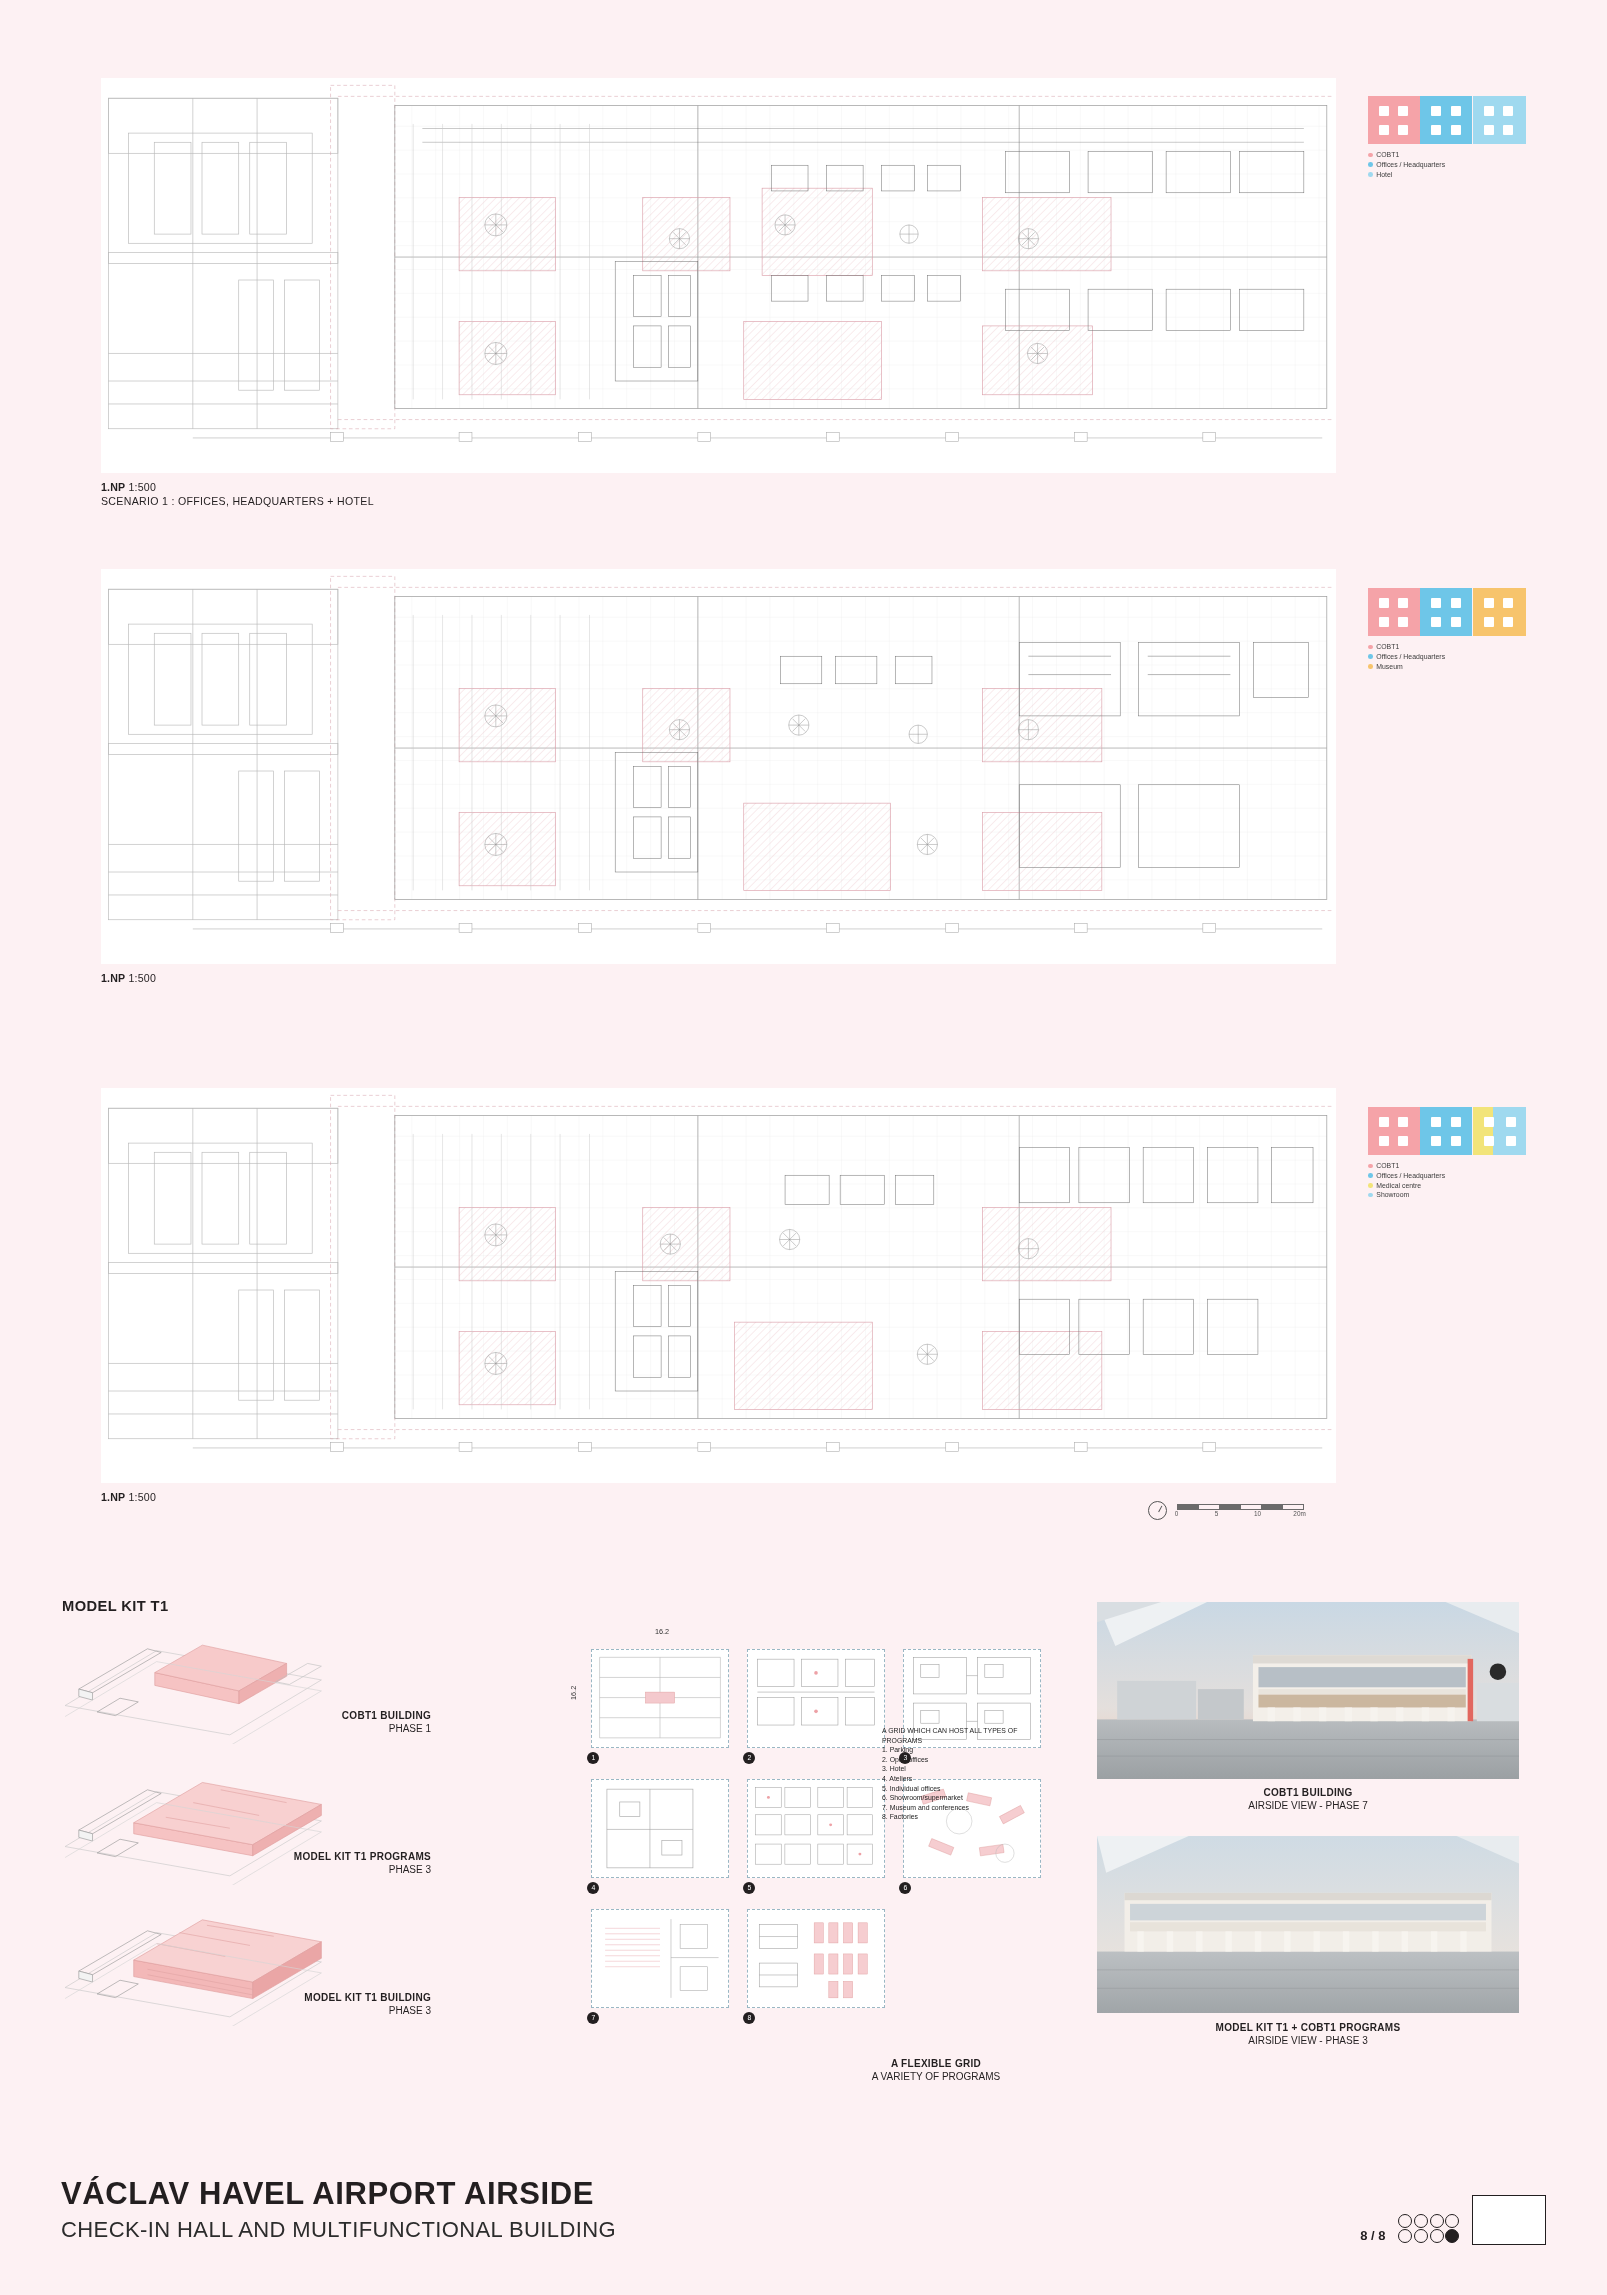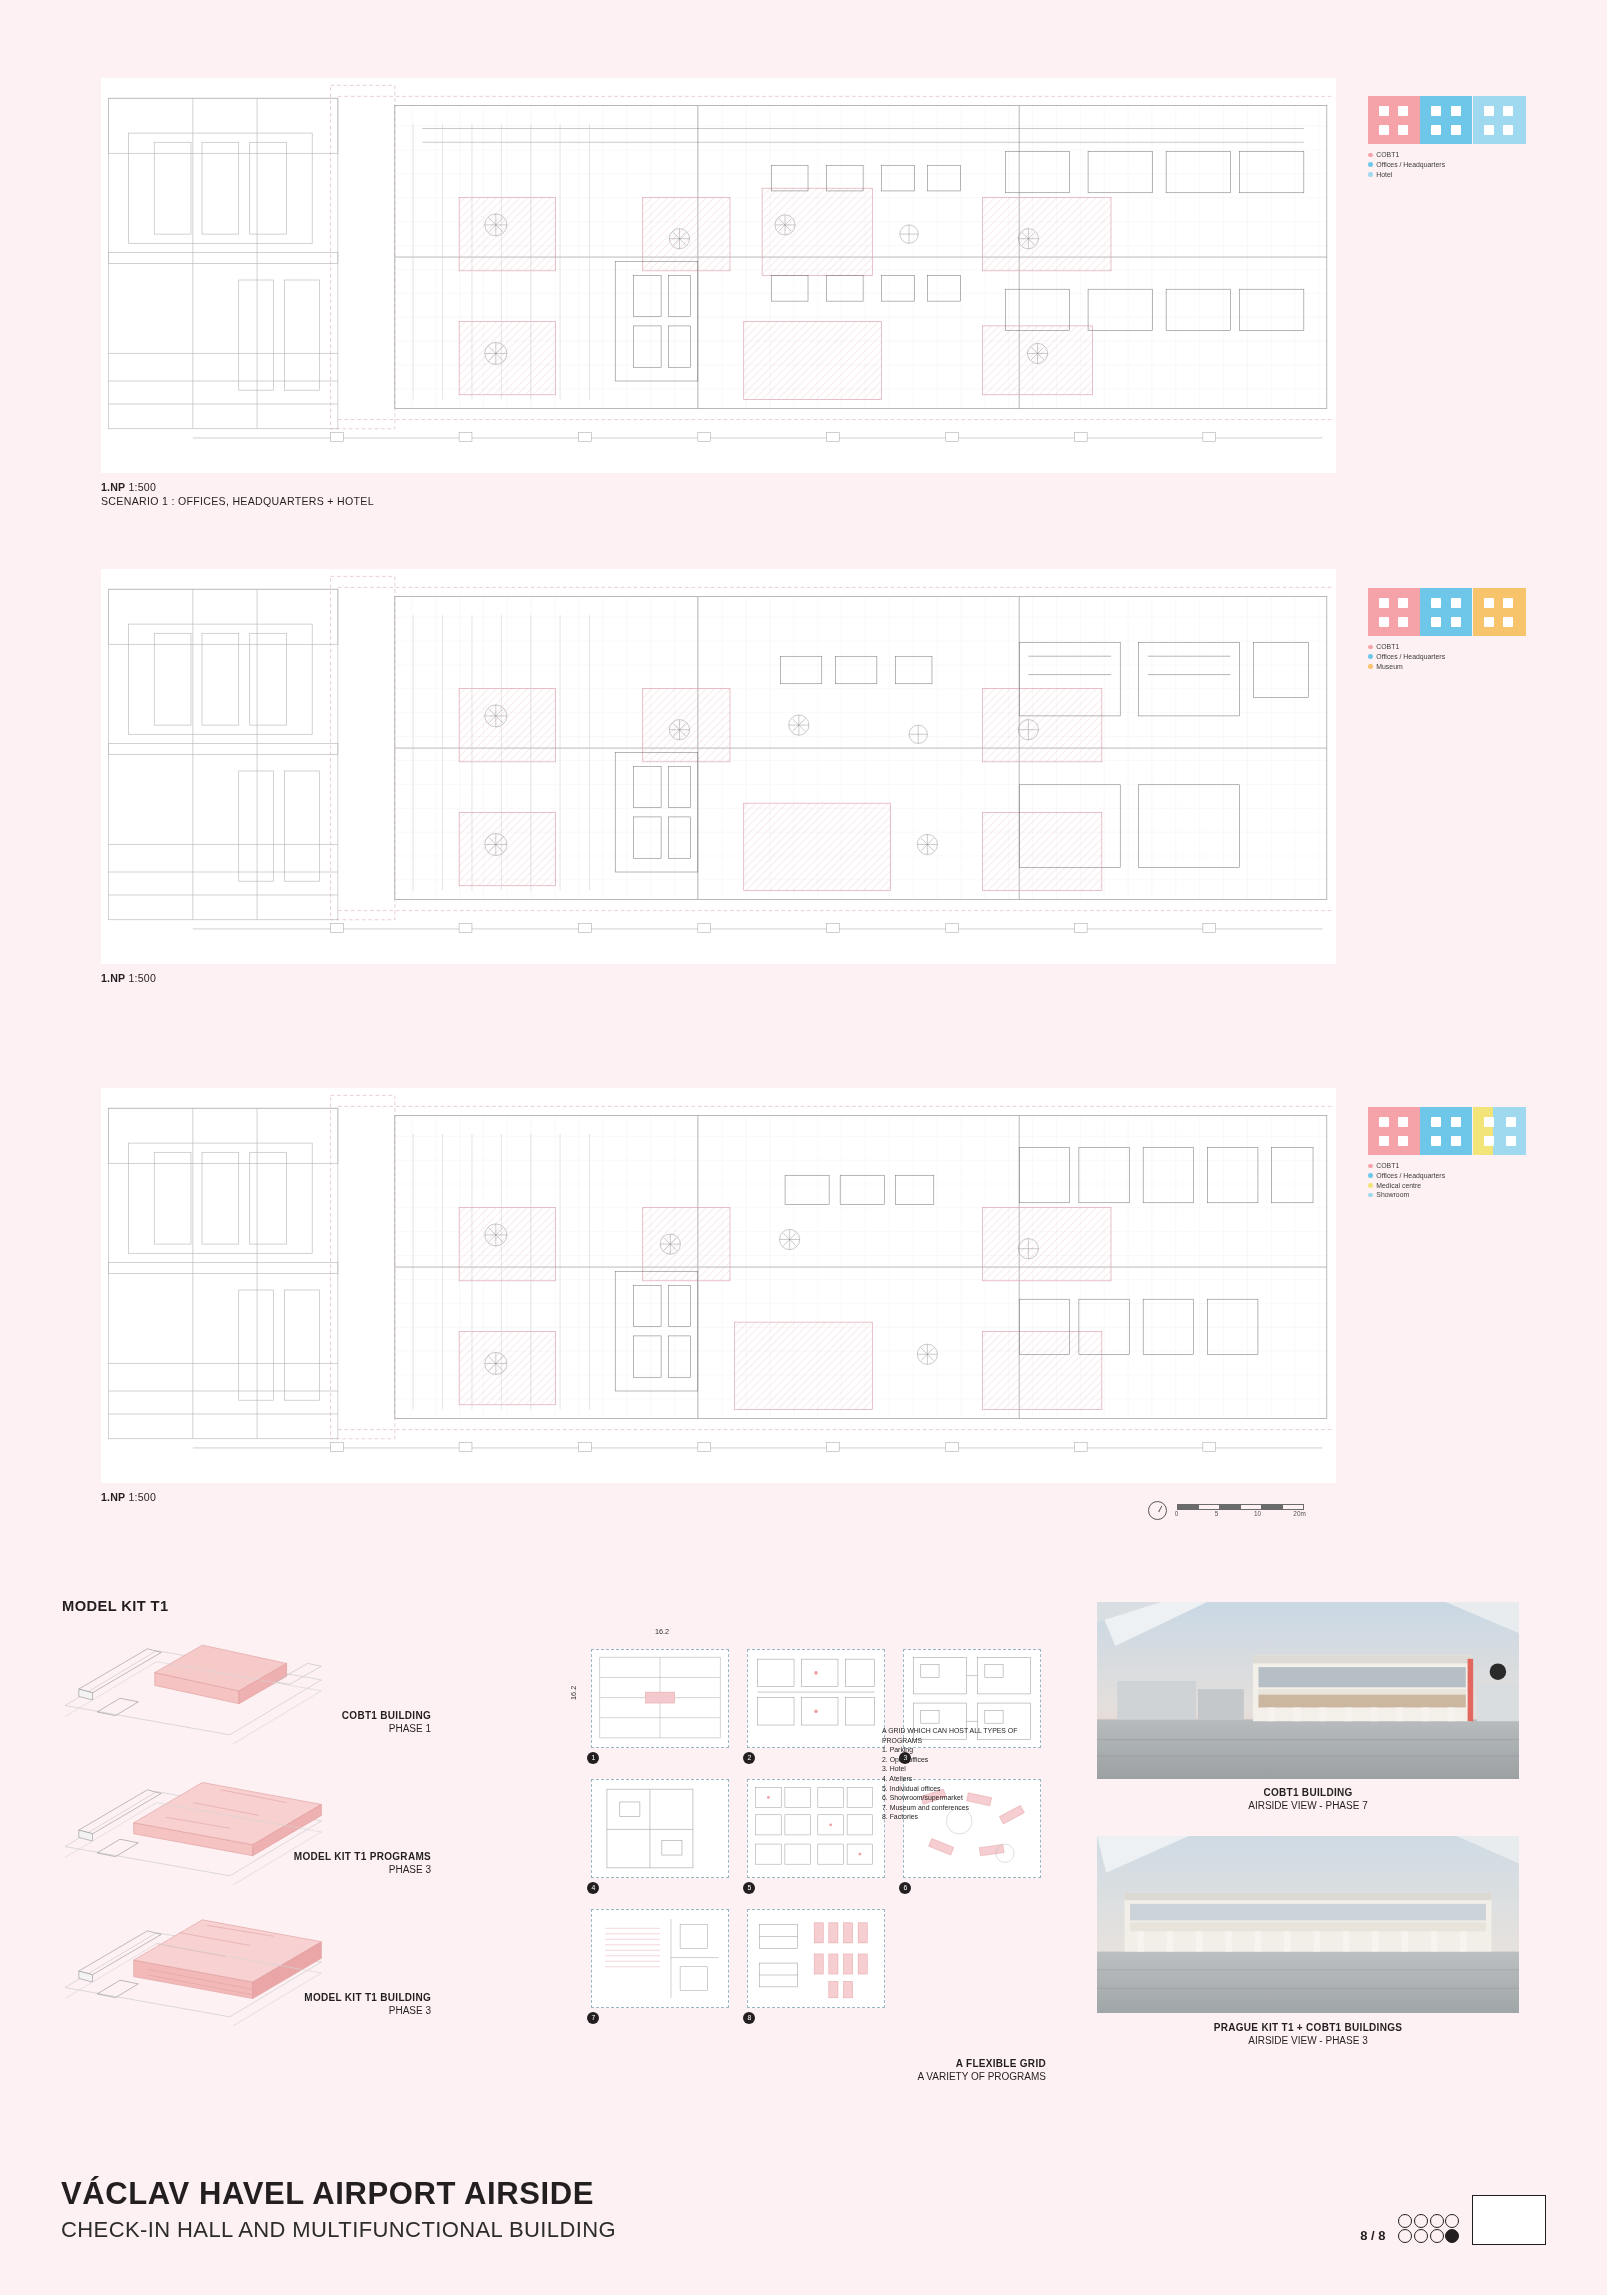--- a/index.html
+++ b/index.html
@@ -225,21 +225,21 @@
     font-size: 6.9px;
     line-height: 9.6px;
     color: #222;
   }
   .grid-note .hd { font-weight: normal; }
   .grid-caption {
     position: absolute;
     left: 826px;
     top: 2057px;
     width: 220px;
-    text-align: right;
+    text-align: center;
     font-size: 10px;
     line-height: 13px;
   }
   .grid-caption b { font-weight: bold; letter-spacing: 0.3px;}
 
   
   .photo-col {
     position: absolute;
     left: 1097px;
     top: 1602px;
@@ -1141,21 +1141,21 @@
             <rect x="332" y="104" width="7" height="22"></rect>
           <rect x="364" y="104" width="7" height="22"></rect>
             <rect x="396" y="104" width="7" height="22"></rect>
         </g>
         <g stroke="#8e9295" stroke-width="1" opacity="0.45">
           <path d="M0 146 H460 M0 166 H460"></path>
         </g>
       </svg>
     </div>
     <div class="photo-caption">
-      <b>PRAGUE KIT T1 + COBT1 BUILDINGS</b><br>
+      <b>MODEL KIT T1 + COBT1 PROGRAMS</b><br>
       <span>AIRSIDE VIEW - PHASE 3</span>
     </div>
   </div>
 
   <div class="footer">
     <h1>VÁCLAV HAVEL AIRPORT AIRSIDE</h1>
     <h2>CHECK-IN HALL AND MULTIFUNCTIONAL BUILDING</h2>
   </div>
 
   <div class="page-marks">

